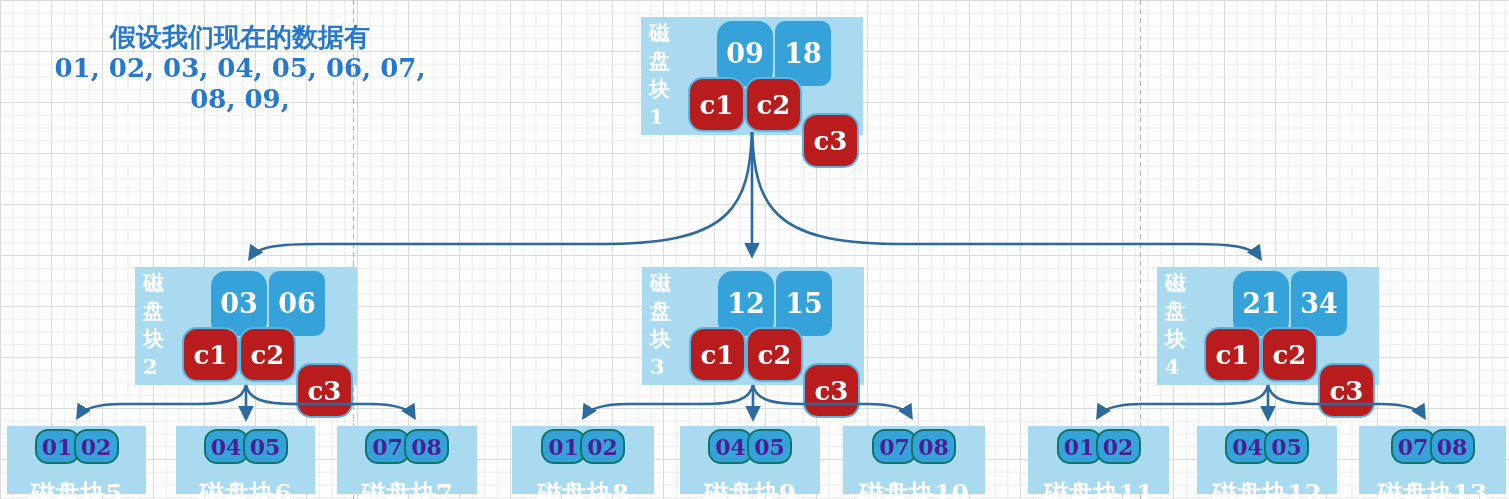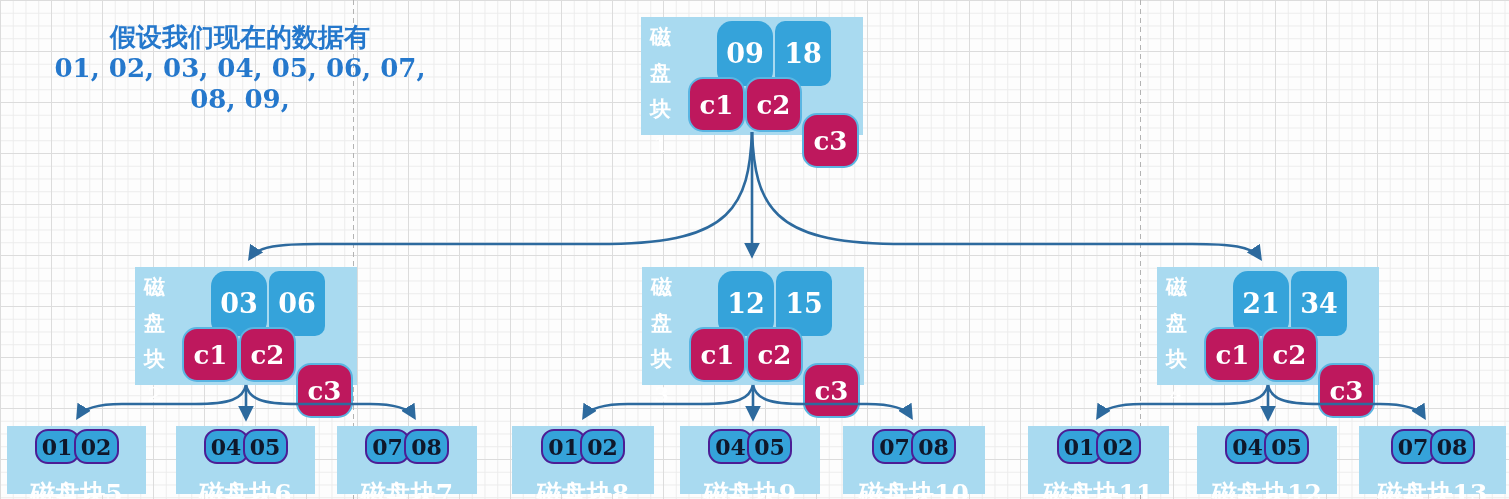--- a/index.html
+++ b/index.html
@@ -29,52 +29,52 @@
     position:absolute; left:30px; top:22px; width:420px; z-index:10;
     text-align:center; color:#2578cc; font-size:26px; line-height:31px;
   }
 
   
   .inode{
     position:absolute; width:222px; height:118px; background:#a9daf0; z-index:20;
   }
   .inode .vlabel{
     position:absolute; left:8px; top:2px; width:23px;
-    color:#ffffff; font-size:21px; line-height:36px; word-break:break-all;text-align:center;
+    color:#ffffff; font-size:21px; line-height:28px; word-break:break-all;
   }
   .inode .key{
     position:absolute; top:4px; width:56px; height:65px;
     background:#35a3da; border-radius:15px;
     color:#ffffff; font-size:27px;
     display:flex; align-items:center; justify-content:center;
   }
   .inode .key.k1{left:76px;} .inode .key.k2{left:134px;border-radius:10px;}
   .inode .ptr{
     position:absolute; top:60px; width:57px; height:55px; box-sizing:border-box;
-    background:#be185d; border:2px solid #5ab5e2; border-radius:15px;
+    background:#b91c1c; border:2px solid #5ab5e2; border-radius:15px;
     color:#ffffff; font-size:26px;
     display:flex; align-items:center; justify-content:center;
   }
   .inode .ptr.p1{left:47px;} .inode .ptr.p2{left:104px;} .inode .ptr.p3{left:161px;margin-top:36px;}
 
   #block1{left:641px; top:17px;}
   #block2{left:135px; top:267px;}
   #block3{left:642px; top:267px;}
   #block4{left:1157px; top:267px;}
 
   
   .leaf{
     position:absolute; top:426px; height:68px; background:#a9daf0; z-index:20;
     display:flex; flex-direction:column; align-items:center;
   }
   .leaf .vals{display:flex; margin-top:3px;}
   .leaf .val{
     width:45px; height:35px; box-sizing:border-box;
-    background:#35a3da; border:2px solid #4c1d95; border-radius:13px;
-    color:#0f172a; font-size:22px;
+    background:#35a3da; border:2px solid #0f766e; border-radius:13px;
+    color:#4c1d95; font-size:22px;
     display:flex; align-items:center; justify-content:center;
   }
   .leaf .val + .val{margin-left:-6px;}
   .leaf .llabel{color:#ffffff; font-size:25px; line-height:28px; margin-top:16px;}
 
   #leaf5 {left:7px;    width:139px;}
   #leaf6 {left:176px;  width:139px;}
   #leaf7 {left:337px;  width:140px;}
   #leaf8 {left:512px;  width:142px;}
   #leaf9 {left:680px;  width:140px;}

